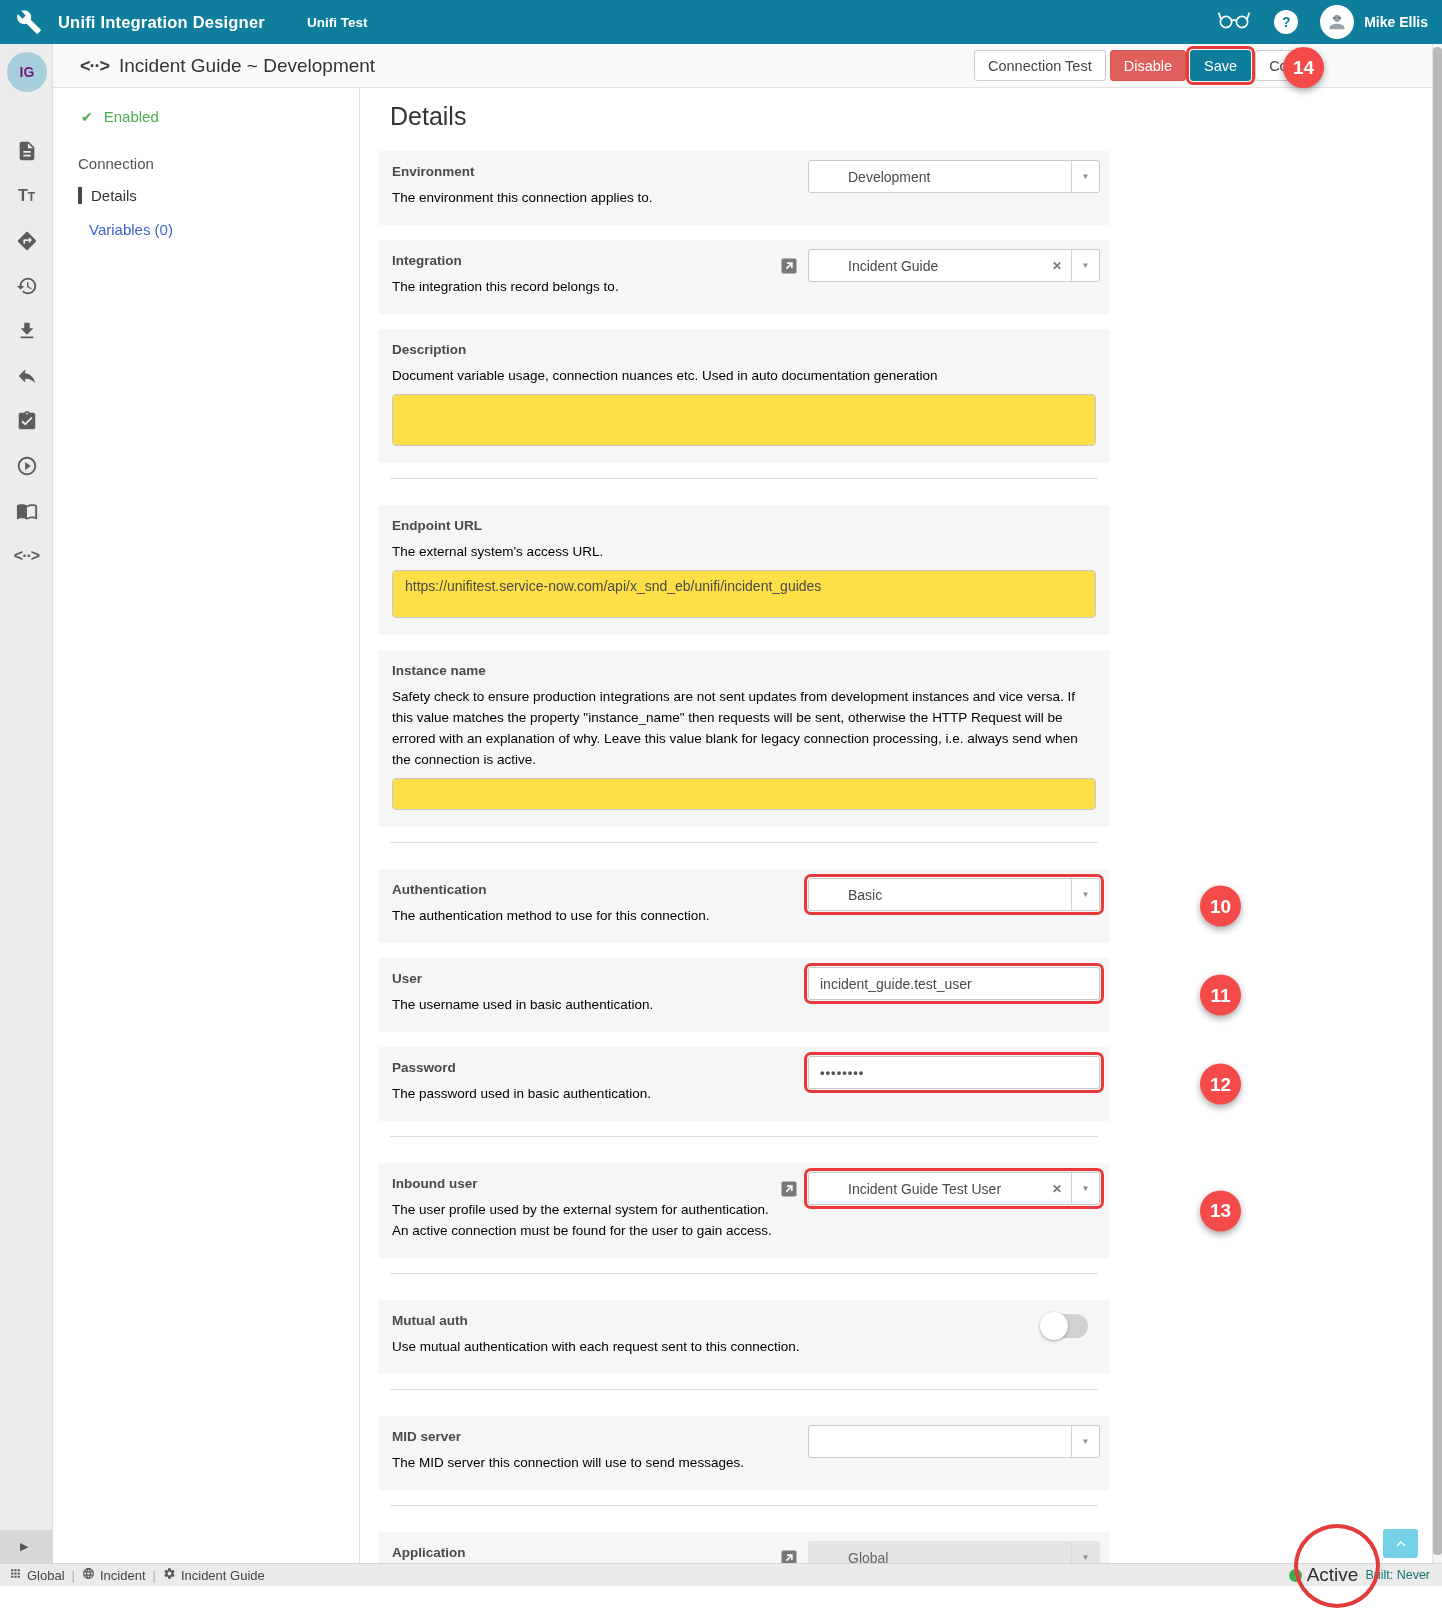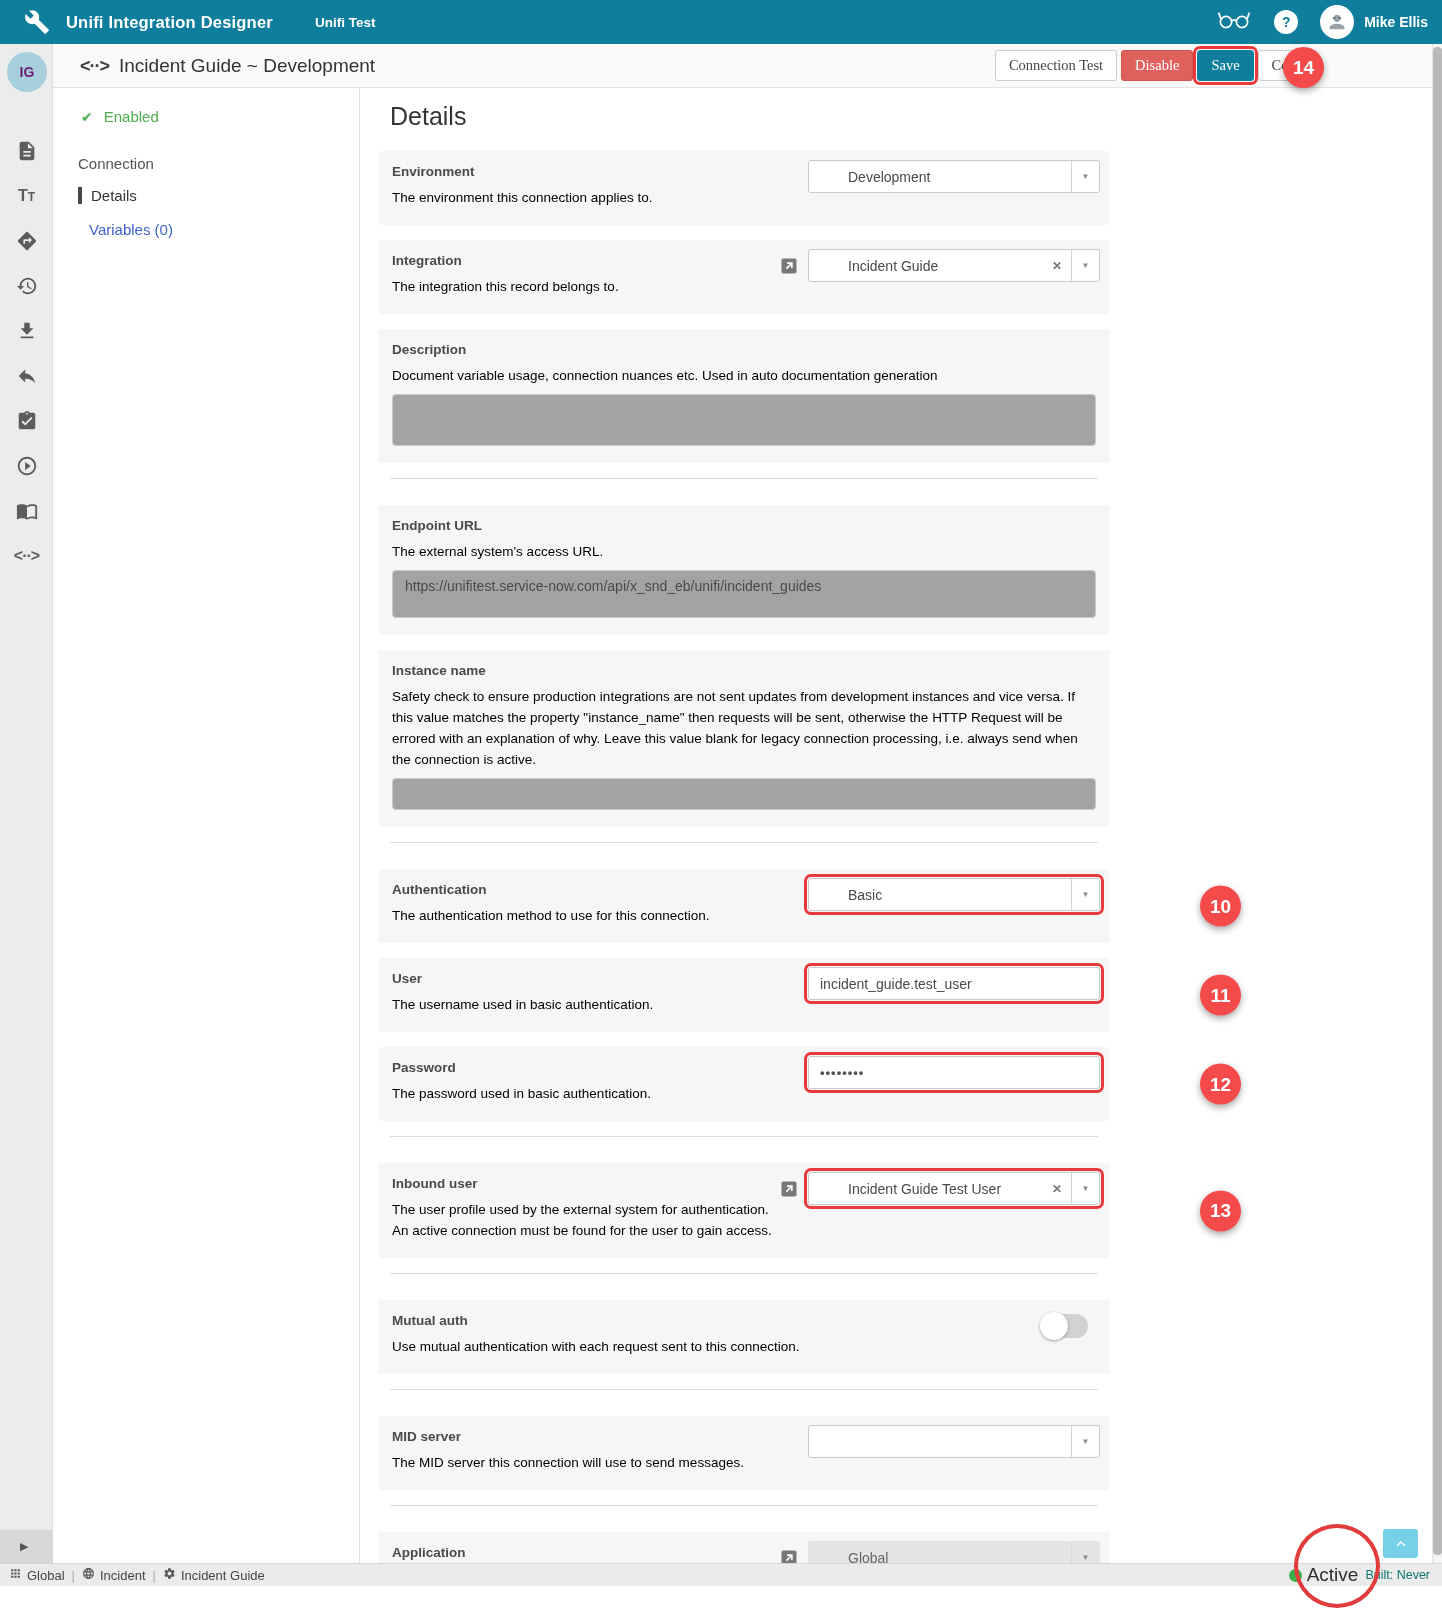--- a/index.html
+++ b/index.html
@@ -1,35 +1,35 @@
 <!DOCTYPE html>
 <html><head>
 <meta charset="utf-8">
 <style>
   * { margin:0; padding:0; box-sizing:border-box; }
   body { font-family:"Liberation Sans", sans-serif; background:#fff; }
   #page { position:relative; width:1442px; height:1610px; overflow:hidden; background:#fff; }
 
   
-  .topbar { position:absolute; left:0; top:0; width:1442px; height:44px; background:#0e7e9c; display:flex; align-items:center; color:#fff; z-index:5;padding-left:8px; }
+  .topbar { position:absolute; left:0; top:0; width:1442px; height:44px; background:#0e7e9c; display:flex; align-items:center; color:#fff; z-index:5; }
   .topbar .logo { width:26px; height:26px; margin:0 16px 0 16px; display:flex; align-items:center; justify-content:center; }
   .app-title { font-size:16.5px; font-weight:700; letter-spacing:.2px; }
   .app-sub { font-size:13.5px; font-weight:600; margin-left:42px; }
   .topbar-right { position:absolute; right:14px; top:0; height:44px; display:flex; align-items:center; gap:22px; }
   .help-circle { width:24px; height:24px; border-radius:50%; background:#fff; color:#0e7e9c; font-weight:700; font-size:14px; display:flex; align-items:center; justify-content:center; }
   .avatar-circle { width:34px; height:34px; border-radius:50%; background:#fff; display:flex; align-items:center; justify-content:center; }
   .user-name { font-size:14px; font-weight:600; margin-left:-12px; }
 
   
   .toolbar-row { position:absolute; left:53px; right:10px; top:44px; height:44px; background:#fafafa; border-bottom:1px solid #e2e2e2; z-index:3; }
   .record-title { position:absolute; left:27px; top:0; height:44px; display:flex; align-items:center; gap:10px; color:#333; }
   .record-glyph { font-size:18px; font-weight:700; letter-spacing:-1px; color:#3c3c3c; }
   .record-name { font-size:19px; color:#333; }
   .toolbar-buttons { position:absolute; right:115px; top:6px; display:flex; align-items:center; gap:4px; }
-  .btn { height:31px; padding:0 13px; font-size:14.5px; border-radius:3px; border:1px solid #ccc; background:#fff; color:#454545; display:flex; align-items:center; font-family:Liberation Serif, serif; }
+  .btn { height:31px; padding:0 13px; font-size:14.5px; border-radius:3px; border:1px solid #ccc; background:#fff; color:#454545; display:flex; align-items:center; font-family:Liberation Sans, sans-serif; }
   .btn.danger { background:#e0605e; border-color:#d6544f; color:#fff; }
   .btn.primary { background:#0e7e9c; border-color:#0e7e9c; color:#fff; }
   .btn.hl { outline:3px solid #e8393b; outline-offset:1px; }
   .step-badge { width:41px; height:41px; border-radius:50%; background:#f54a4a; color:#fff; font-size:19px; font-weight:700; display:flex; align-items:center; justify-content:center; box-shadow:0 3px 7px rgba(0,0,0,.35); }
   .toolbar-badge { position:absolute; left:1283px; top:47px; z-index:6; }
   .hamburger { position:absolute; left:1344px; top:56px; width:23px; cursor:pointer; }
   .hamburger div { height:3.5px; background:#2f3f9e; margin-bottom:4px; border-radius:1px; }
 
   
   .rail { position:absolute; left:0; top:44px; width:53px; height:1519px; background:#ececec; border-right:1px solid #dcdcdc; z-index:2; }
@@ -65,21 +65,21 @@
   .selectbox .val { flex:1; font-size:14px; color:#4a4a4a; padding-left:11px; white-space:nowrap; overflow:hidden; }
   .arrow-seg { width:28px; align-self:stretch; border-left:1px solid #d4d4d4; display:flex; align-items:center; justify-content:center; color:#8a8a8a; font-size:8px; }
   .clear-x { color:#777; font-size:12px; font-weight:700; padding:0 9px; }
   .selectbox.disabled { background:#e4e4e4; border-color:#e4e4e4; }
   .selectbox.disabled .val { color:#666; }
   .selectbox.disabled .arrow-seg { border-left-color:#d7d7d7; }
   .textinput { width:292px; height:33px; background:#fff; border:1px solid #c9c9c9; border-radius:3px; font-size:14px; color:#4a4a4a; display:flex; align-items:center; padding:0 11px; }
   .textinput.pwd { font-size:13px; letter-spacing:1px; font-weight:700; color:#555; }
   .hl-red { outline:3px solid #e8393b; outline-offset:1px; }
   .link-icon { width:20px; height:20px; display:block; }
-  .full-input { margin-top:8px; width:704px; background:#a3a3a3; border:1px solid #c9c9c9; border-radius:4px; font-size:14px; color:#4a4a4a; padding:7px 12px; display:flex; align-items:flex-start; }
+  .full-input { margin-top:8px; width:704px; background:#fde047; border:1px solid #c9c9c9; border-radius:4px; font-size:14px; color:#4a4a4a; padding:7px 12px; display:flex; align-items:flex-start; }
   .fld-badge { position:absolute; left:calc(100% + 90px); top:50%; transform:translateY(-50%); }
 
   .toggle { position:absolute; top:14px; right:22px; width:46px; height:24px; border-radius:12px; background:#d2d2d2; }
   .toggle .knob { position:absolute; left:-2px; top:-2px; width:28px; height:28px; border-radius:50%; background:#fff; box-shadow:0 1px 3px rgba(0,0,0,.35); }
 
   
   .statusbar { position:absolute; left:0; top:1563px; width:1442px; height:23px; background:#ebebeb; border-top:1px solid #d6d6d6; display:flex; align-items:center; font-size:13px; color:#454545; z-index:4; }
   .statusbar .crumbs { display:flex; align-items:center; gap:7px; padding-left:9px; }
   .crumb { display:flex; align-items:center; gap:5px; }
   .crumb svg { width:13px; height:13px; fill:#555; }

